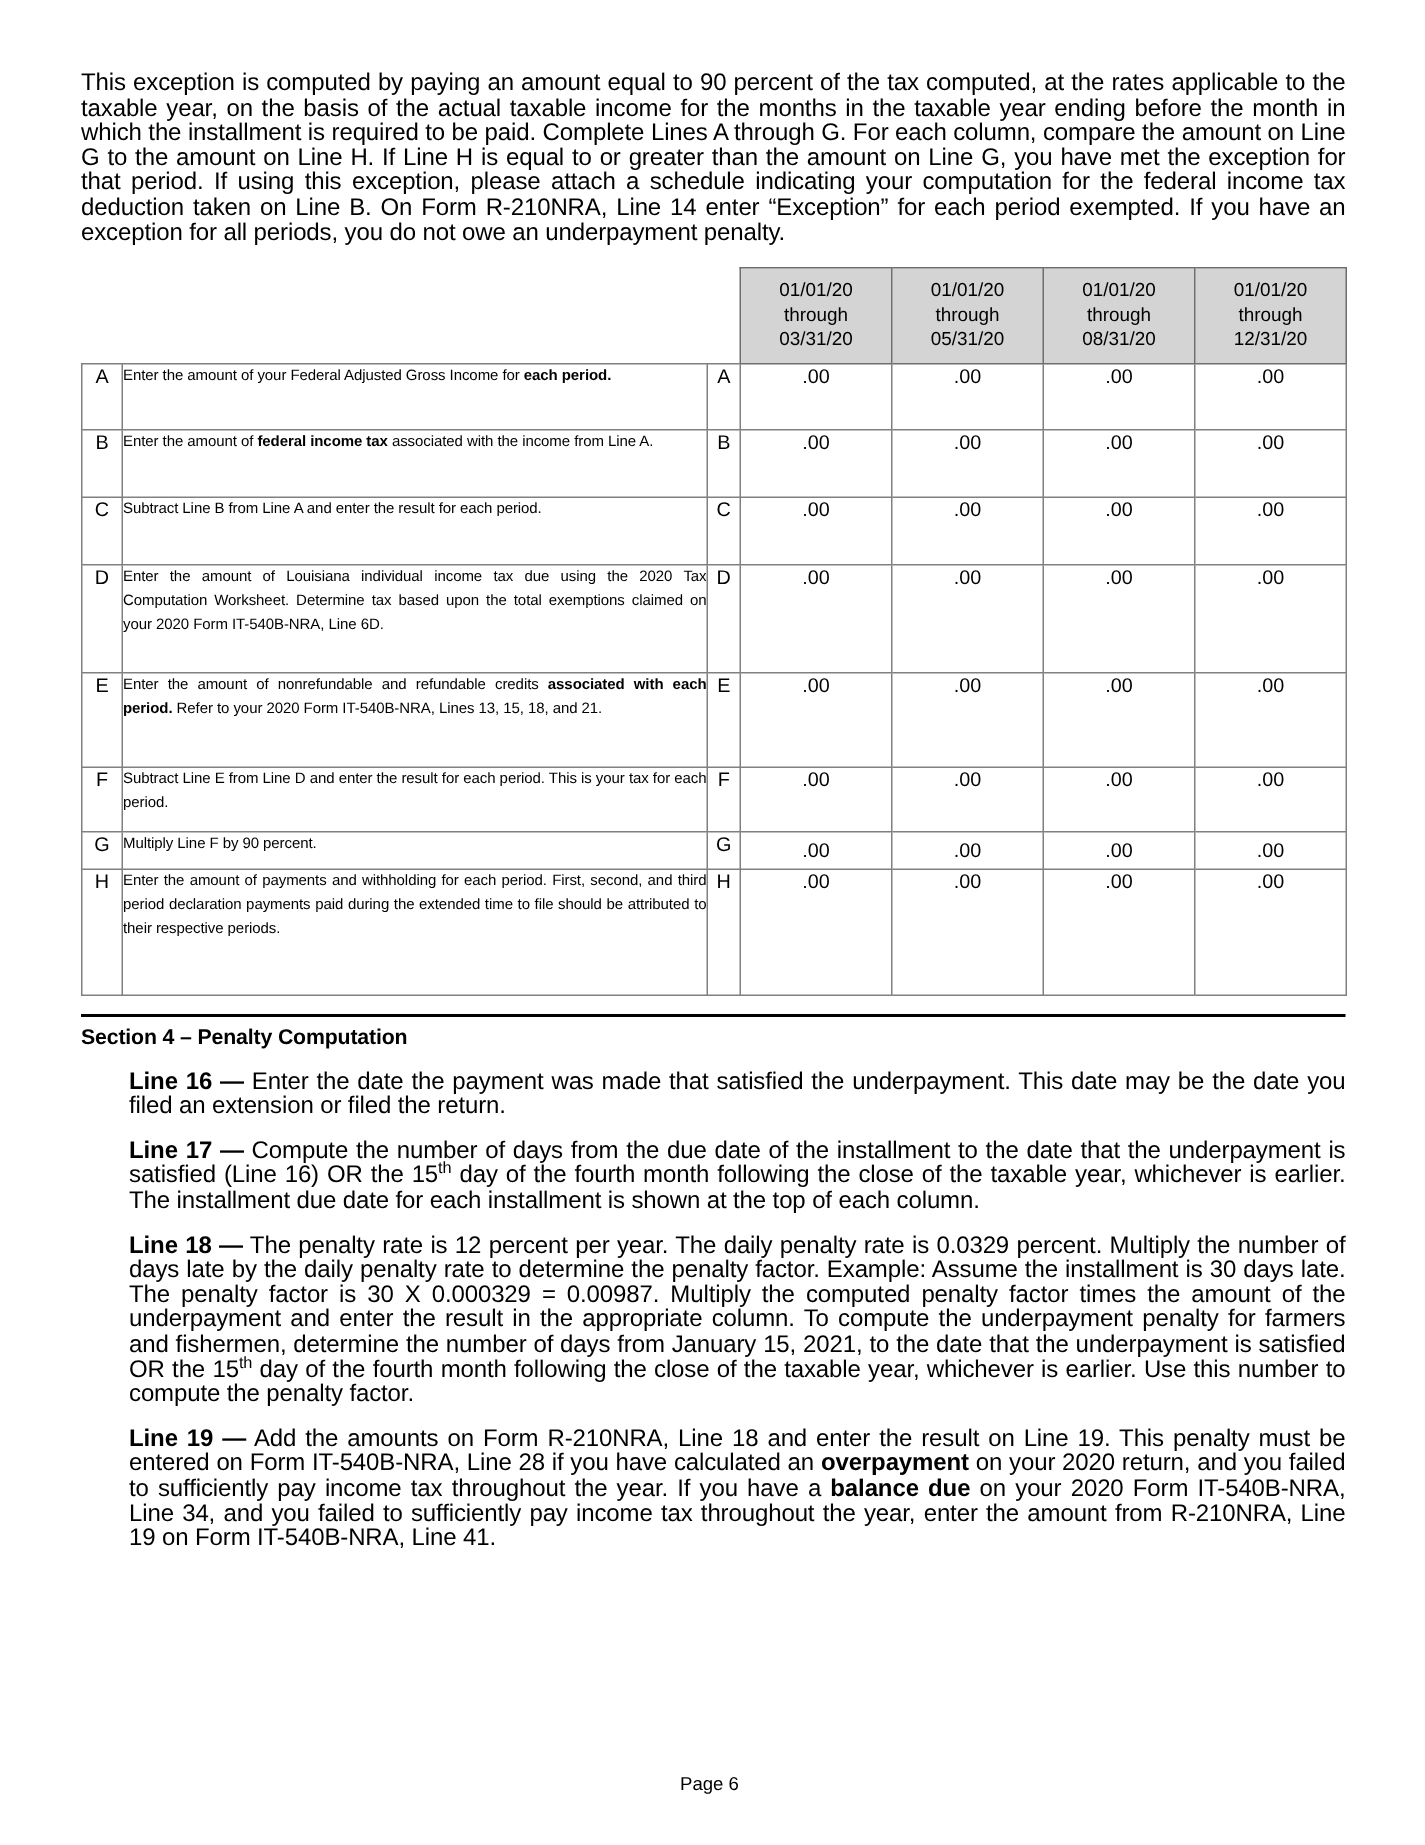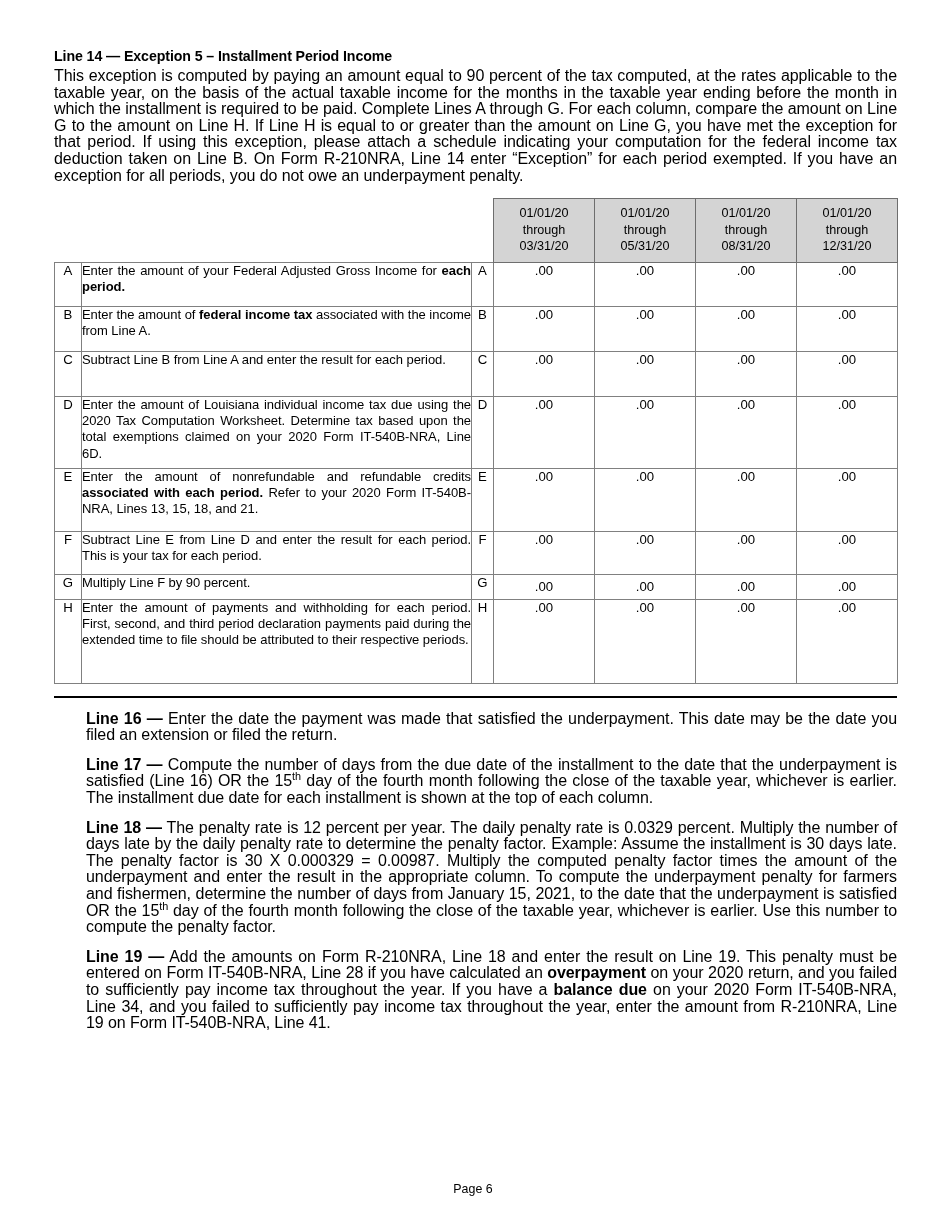--- a/index.html
+++ b/index.html
@@ -82,21 +82,21 @@
   }
   tr.hdr td.spacer { background: #ffffff; border: none; }
 
   .ltr-cell {
     text-align: center;
     font-size: 13.2px;
     vertical-align: middle;
     font-weight: normal;
   }
   .desc-cell {
-    font-size: 13px;
+    font-size: 10px;
     line-height: 16.4px;
     text-align: justify;
     text-justify: inter-word;
     padding: 4px 7px 4px 8px;
     letter-spacing: -0.05px;
   }
   .desc-cell b { font-weight: bold; }
   .amt-cell {
     position: relative;
     text-align: center;
@@ -130,21 +130,20 @@
     width: 946px;
     text-align: center;
     font-size: 12.4px;
   }
 </style>
 </head>
 <body>
 
 <div class="page">
 
-  <h1 class="sec-head">Line 14 — Exception 5 – Installment Period Income</h1>
 
   <p class="para">This exception is computed by paying an amount equal to 90 percent of the tax computed, at the rates applicable to the taxable year, on the basis of the actual taxable income for the months in the taxable year ending before the month in which the installment is required to be paid. Complete Lines A through G. For each column, compare the amount on Line G to the amount on Line H. If Line H is equal to or greater than the amount on Line G, you have met the exception for that period. If using this exception, please attach a schedule indicating your computation for the federal income tax deduction taken on Line B. On Form R-210NRA, Line 14 enter “Exception” for each period exempted. If you have an exception for all periods, you do not owe an underpayment penalty.</p>
 
   <div class="tbl-wrap">
     <table class="form">
       <colgroup>
         <col class="col-ltr">
           <col class="col-desc">
           <col class="col-ltr2">
         <col class="col-amt">
@@ -257,20 +256,21 @@
           <td class="amt-cell">.00</td>
           <td class="amt-cell">.00</td>
           <td class="amt-cell">.00</td>
         </tr>
       </tbody>
     </table>
   </div>
 
   <hr class="rule">
 
+  <h2 class="sec-head">Section 4 – Penalty Computation</h2>
 
   <p class="para lh"><b>Line 16 —</b> Enter the date the payment was made that satisfied the underpayment. This date may be the date you filed an extension or filed the return.</p>
   <p class="para lh"><b>Line 17 —</b> Compute the number of days from the due date of the installment to the date that the underpayment is satisfied (Line 16) OR the 15<sup>th</sup> day of the fourth month following the close of the taxable year, whichever is earlier. The installment due date for each installment is shown at the top of each column.</p>
   <p class="para lh"><b>Line 18 —</b> The penalty rate is 12 percent per year. The daily penalty rate is 0.0329 percent. Multiply the number of days late by the daily penalty rate to determine the penalty factor. Example: Assume the installment is 30 days late. The penalty factor is 30 X 0.000329 = 0.00987. Multiply the computed penalty factor times the amount of the underpayment and enter the result in the appropriate column. To compute the underpayment penalty for farmers and fishermen, determine the number of days from January 15, 2021, to the date that the underpayment is satisfied OR the 15<sup>th</sup> day of the fourth month following the close of the taxable year, whichever is earlier. Use this number to compute the penalty factor.</p>
   <p class="para lh"><b>Line 19 —</b> Add the amounts on Form R-210NRA, Line 18 and enter the result on Line 19. This penalty must be entered on Form IT-540B-NRA, Line 28 if you have calculated an <b>overpayment</b> on your 2020 return, and you failed to sufficiently pay income tax throughout the year. If you have a <b>balance due</b> on your 2020 Form IT-540B-NRA, Line 34, and you failed to sufficiently pay income tax throughout the year, enter the amount from R-210NRA, Line 19 on Form IT-540B-NRA, Line 41.</p>
 
 </div>
 
 <div class="footer">Page 6</div>
 

